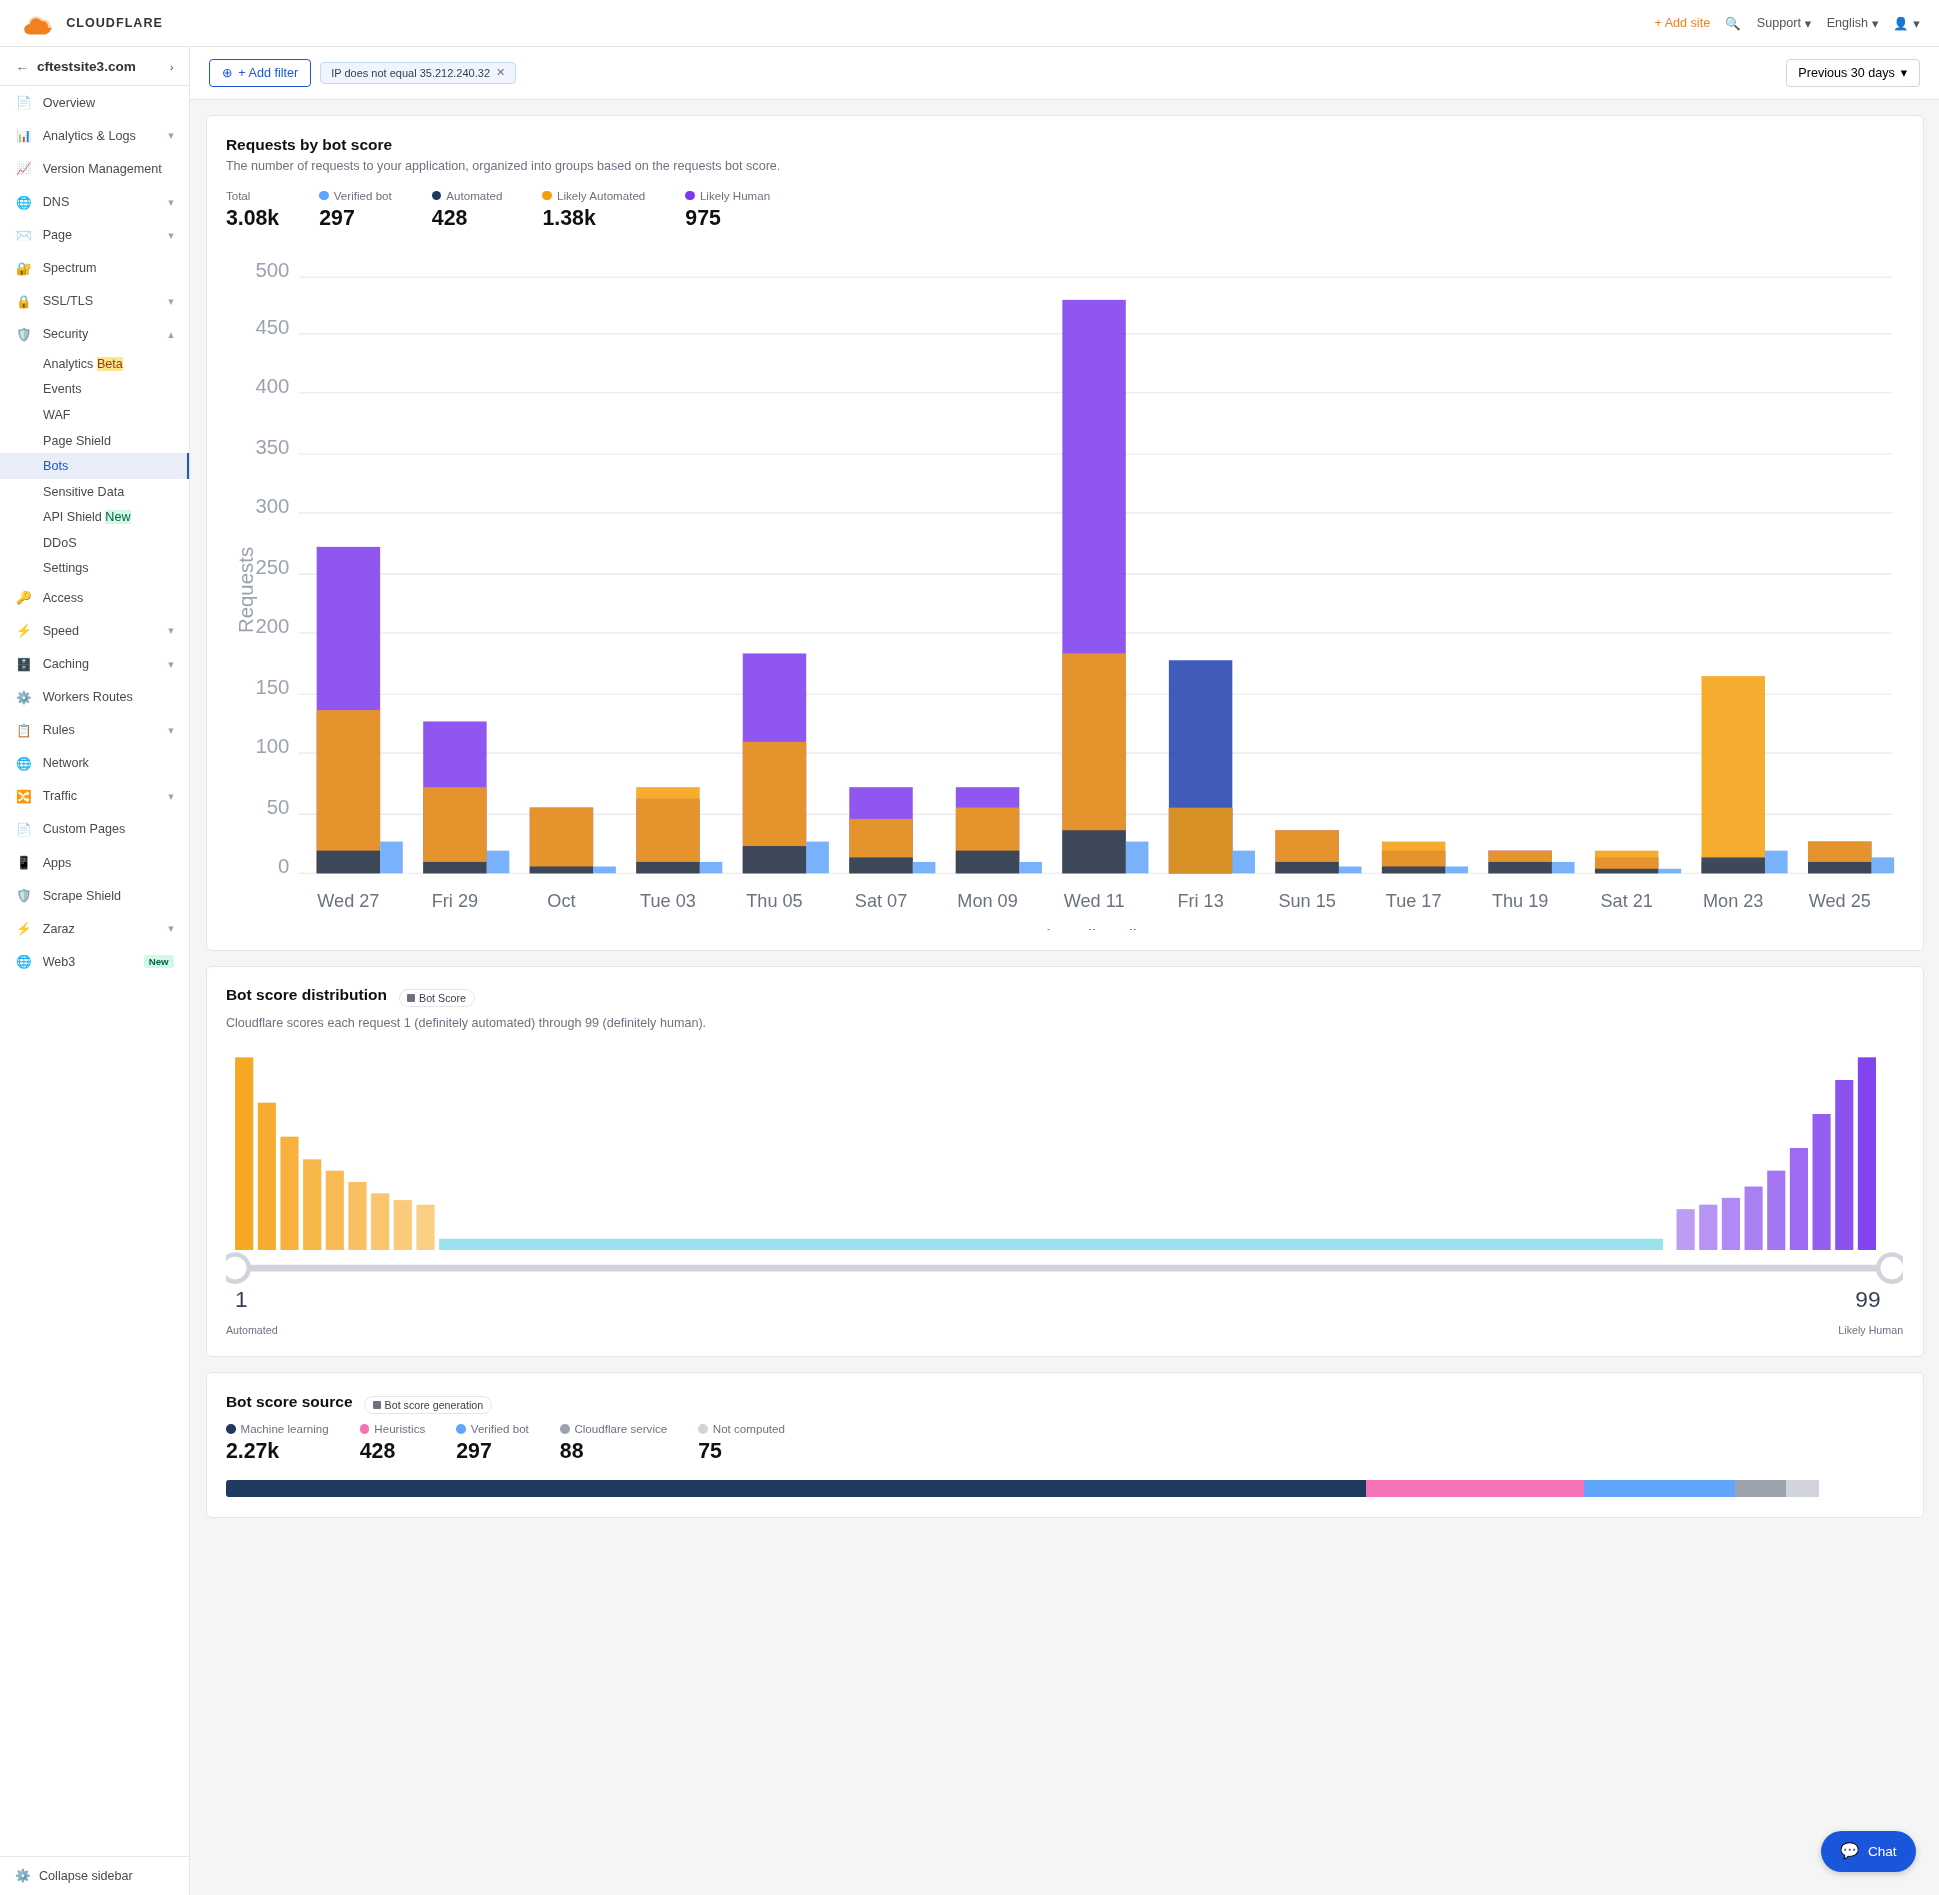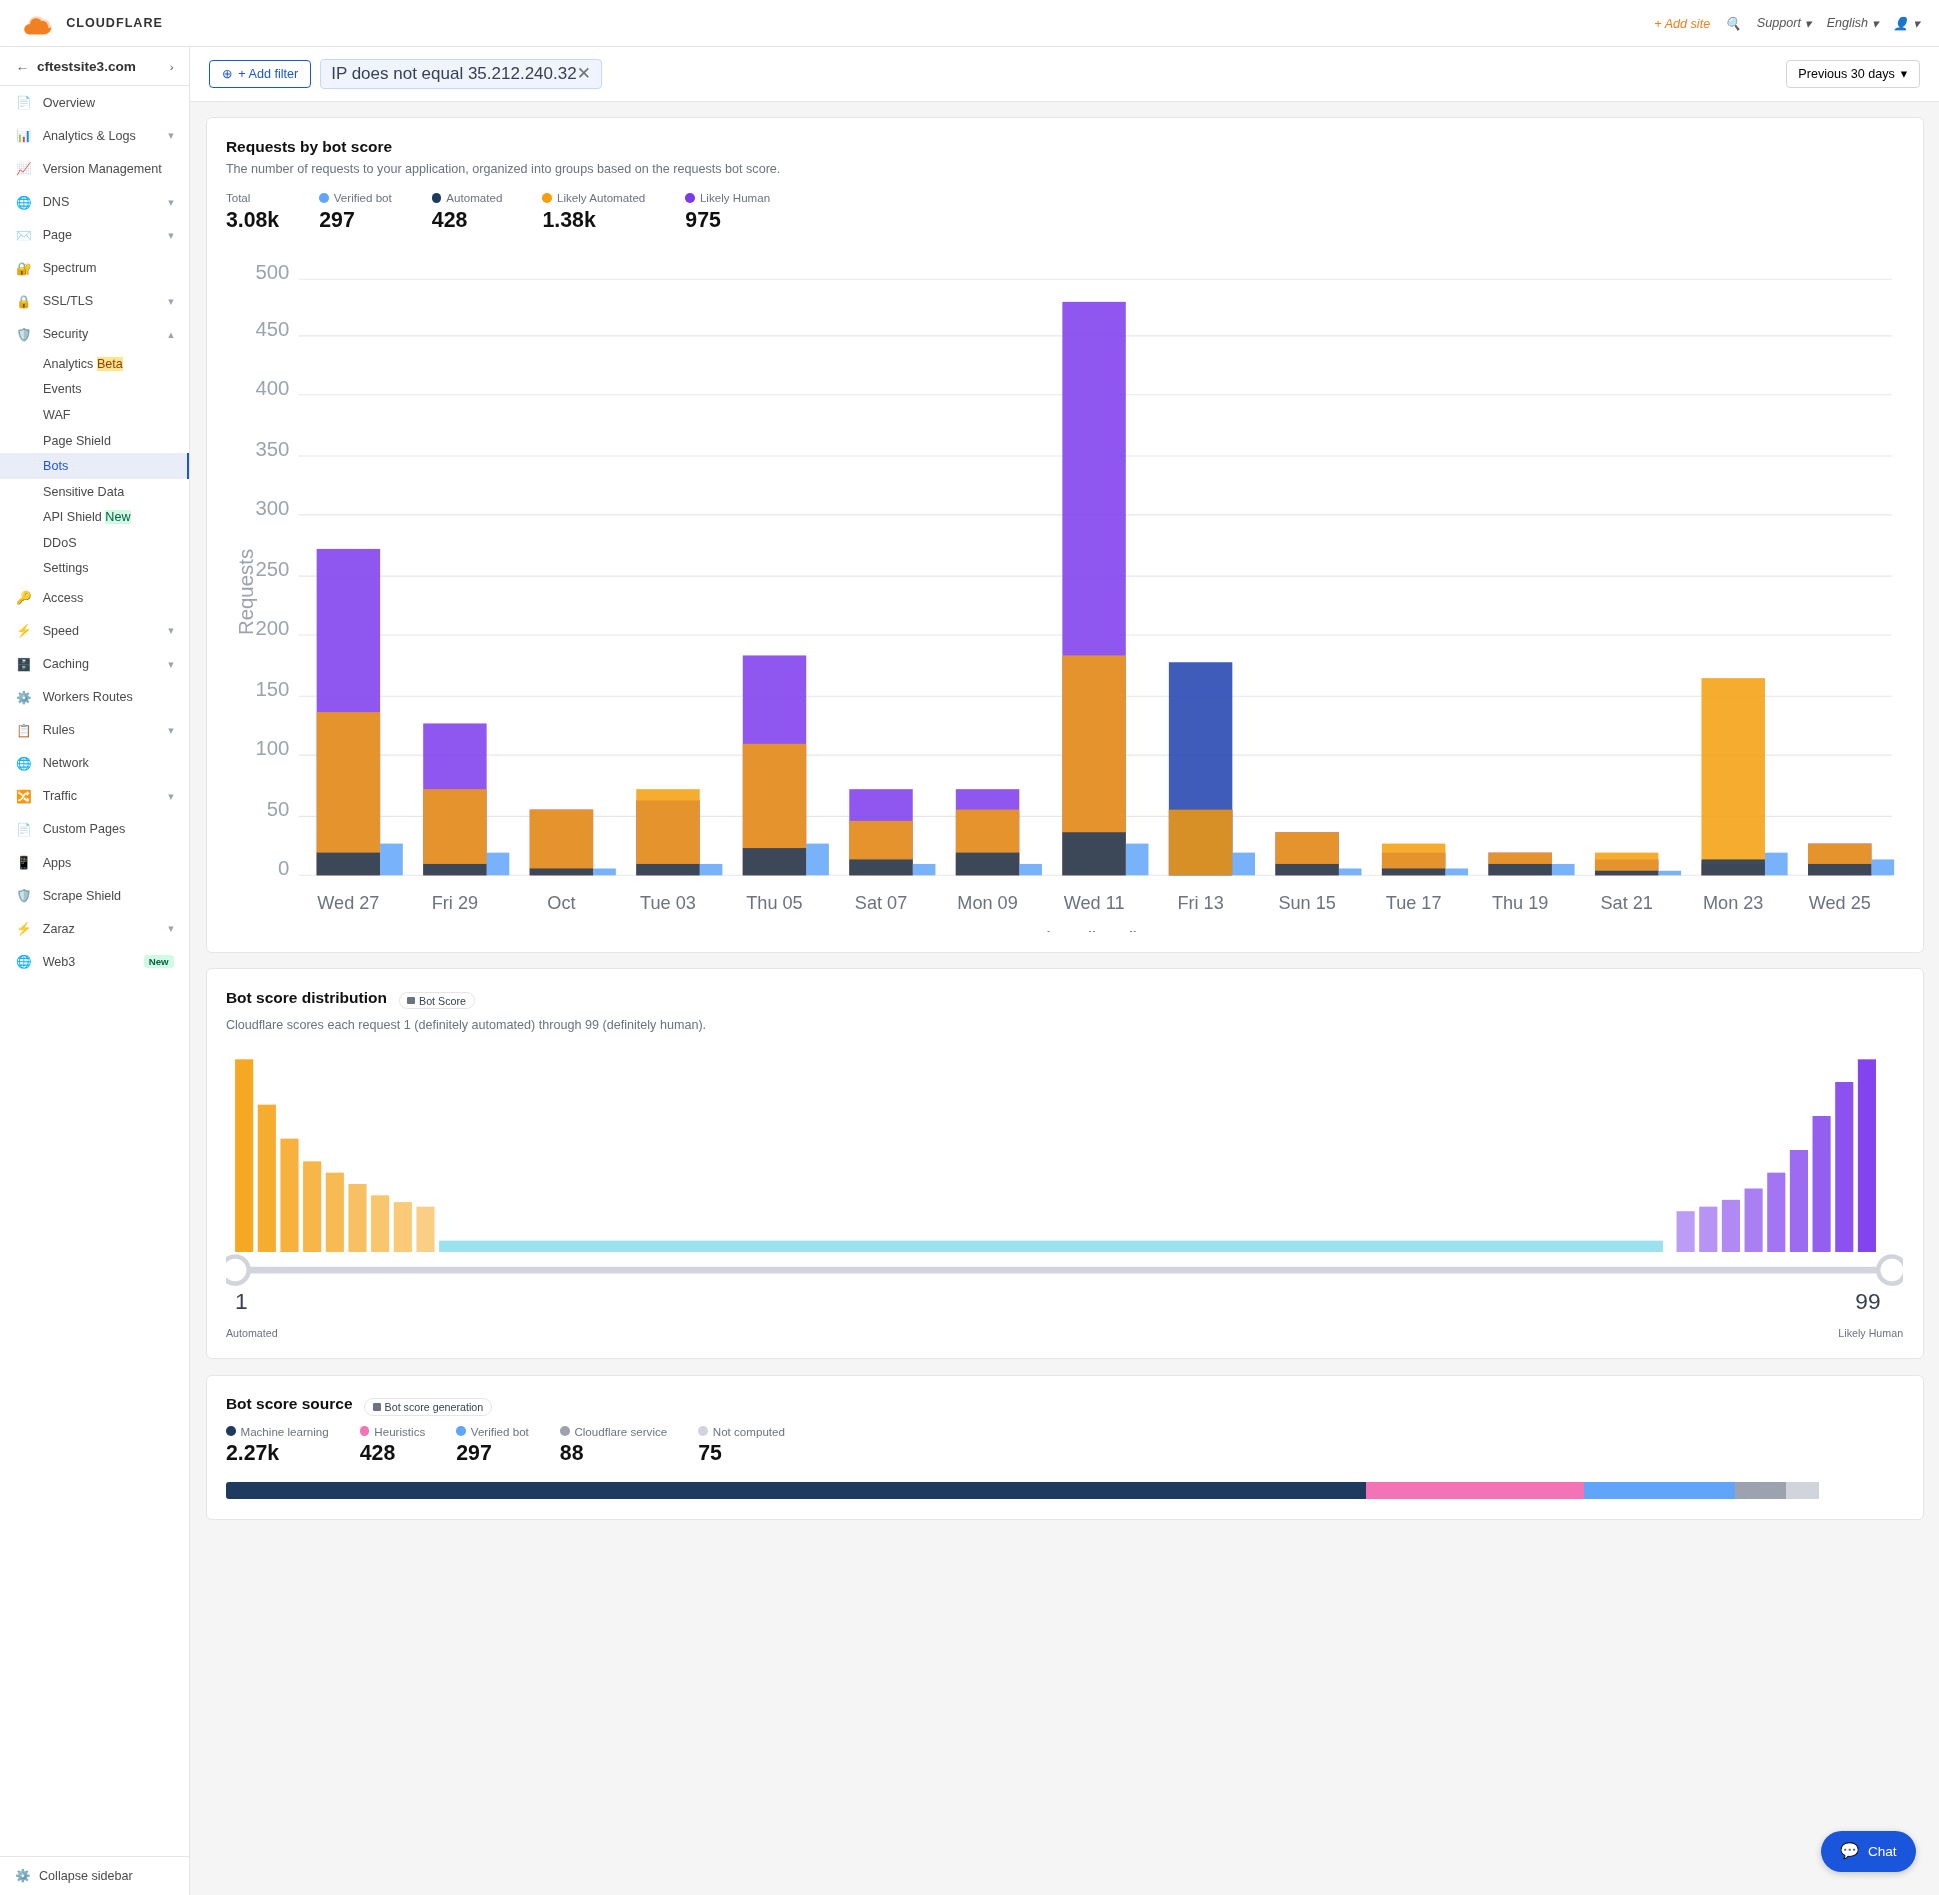--- a/index.html
+++ b/index.html
@@ -3,21 +3,21 @@
   <meta charset="utf-8">
   <style>
     * { box-sizing: border-box; margin: 0; padding: 0; }
     body { font-family: -apple-system, BlinkMacSystemFont, 'Segoe UI', sans-serif; font-size: 13.6px; color: #333; background: #f5f5f5; display: flex; flex-direction: column; height: 100vh; overflow: hidden; }
 
     
     .top-nav { background: #fff; border-bottom: 1px solid #e5e5e5; height: 47px; display: flex; align-items: center; padding: 0 19.4px; justify-content: space-between; flex-shrink: 0; z-index: 100; }
     .top-nav-left { display: flex; align-items: flex-start; gap: 7.8px; }
     .cloudflare-logo { display: flex; align-items: center; gap: 7.8px; }
     .cf-logo-icon { width: 39px; height: 25px; }
-    .top-nav-right { display: flex; align-items: flex-end; gap: 15.5px; font-size: 12.6px; color: #555; font-style: italic; }
+    .top-nav-right { display: flex; align-items: flex-start; gap: 15.5px; font-size: 12.6px; color: #555; }
     .top-nav-right .add-site { display: flex; align-items: center; gap: 3.9px; color: #f38020; font-weight: 500; cursor: pointer; }
     .top-nav-right .search-icon { cursor: pointer; color: #555; }
     .top-nav-right .support { display: flex; align-items: center; gap: 3.9px; cursor: pointer; }
     .top-nav-right .lang { display: flex; align-items: center; gap: 3.9px; cursor: pointer; }
     .top-nav-right .user { display: flex; align-items: center; gap: 3.9px; cursor: pointer; }
 
     
     .main-layout { display: flex; flex: 1; overflow: hidden; }
 
     
@@ -36,21 +36,21 @@
     .badge-new { background: #d1fae5; color: #065f46; }
     .sub-nav-item { padding: 5.8px 15.5px 5.8px 43px; font-size: 12.6px; color: #4a4a4a; cursor: pointer; display: block; }
     .sub-nav-item.active { background: #e8edf8; color: #1a56db; font-weight: 500; border-right: 2.9px solid #1a56db; }
     .sidebar-bottom { padding: 11.6px 15.5px; border-top: 1px solid #e5e5e5; display: flex; align-items: center; gap: 7.8px; cursor: pointer; font-size: 12.6px; color: #4a4a4a; }
 
     
     .main-content { flex: 1; overflow-y: auto; background: #f5f5f5; padding: 0; }
     .content-header { background: #fff; border-bottom: 1px solid #e5e5e5; padding: 11.6px 19.4px; display: flex; align-items: center; justify-content: space-between; gap: 11.6px; flex-wrap: wrap; }
     .content-header-left { display: flex; align-items: center; gap: 9.7px; flex-wrap: wrap; }
     .add-filter-btn { display: flex; align-items: center; gap: 5.8px; padding: 5.8px 11.6px; border: 1px solid #1a56db; border-radius: 3.9px; color: #1a56db; background: #fff; cursor: pointer; font-size: 12.6px; }
-    .filter-tag { display: flex; align-items: center; gap: 0; padding: 3.9px 9.7px; background: #f0f4ff; border: 1px solid #c7d7f8; border-radius: 3.9px; font-size: 17px; color: #374151; }
+    .filter-tag { display: flex; align-items: center; gap: 6px; padding: 3.9px 9.7px; background: #f0f4ff; border: 1px solid #c7d7f8; border-radius: 3.9px; font-size: 11px; color: #374151; }
     .filter-tag .remove { cursor: pointer; color: #6b7280; }
     .time-range-btn { padding: 5.8px 11.6px; border: 1px solid #d1d5db; border-radius: 3.9px; background: #fff; cursor: pointer; font-size: 12.6px; display: flex; align-items: center; gap: 5.8px; }
     .report-link { padding: 7.8px 19.4px; font-size: 12.6px; color: #1a56db; cursor: pointer; display: flex; align-items: center; gap: 3.9px; background: #fff; border-bottom: 1px solid #e5e5e5; }
 
     
     .card { background: #fff; border: 1px solid #e5e5e5; border-radius: 5.8px; margin: 15.5px; padding: 19.4px; }
     .card-title { font-size: 15.5px; font-weight: 600; color: #111; margin-bottom: 5.8px; }
     .card-desc { font-size: 12.6px; color: #6b7280; margin-bottom: 15.5px; }
 
     

